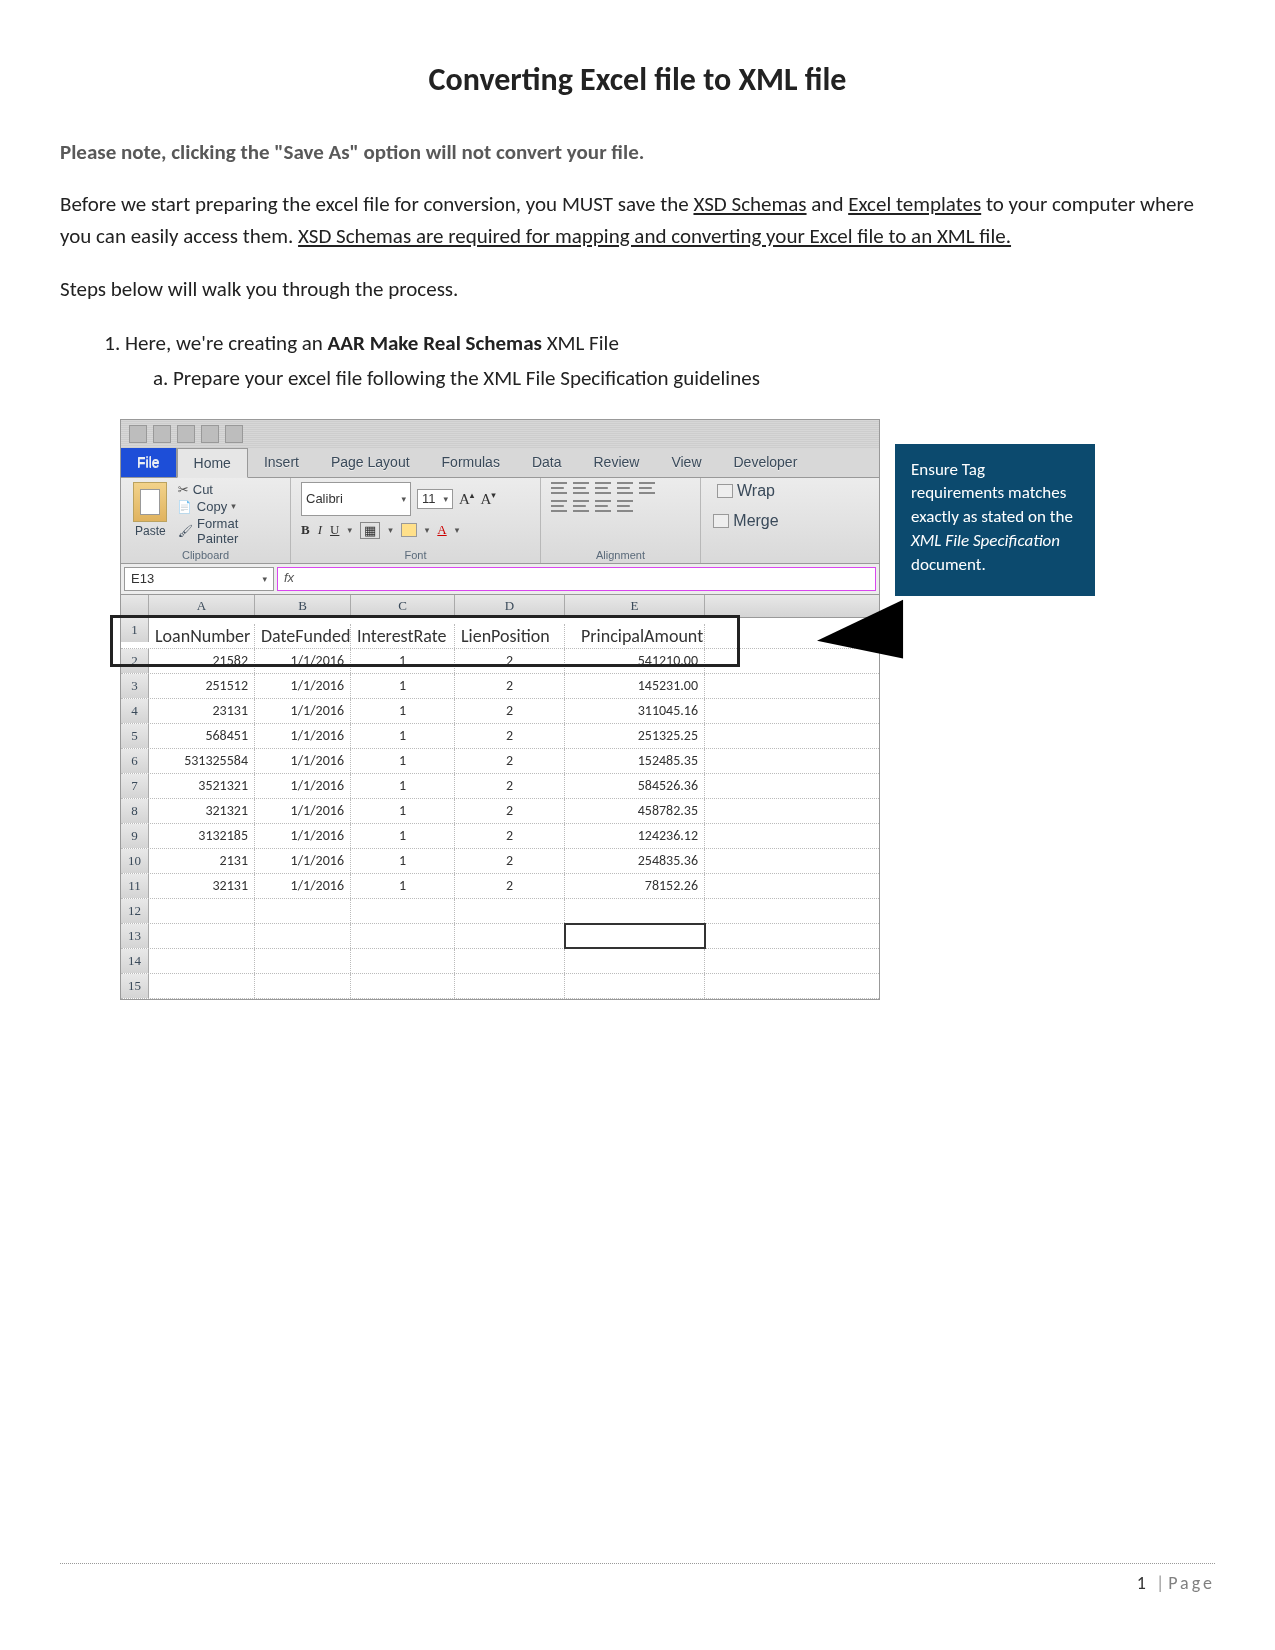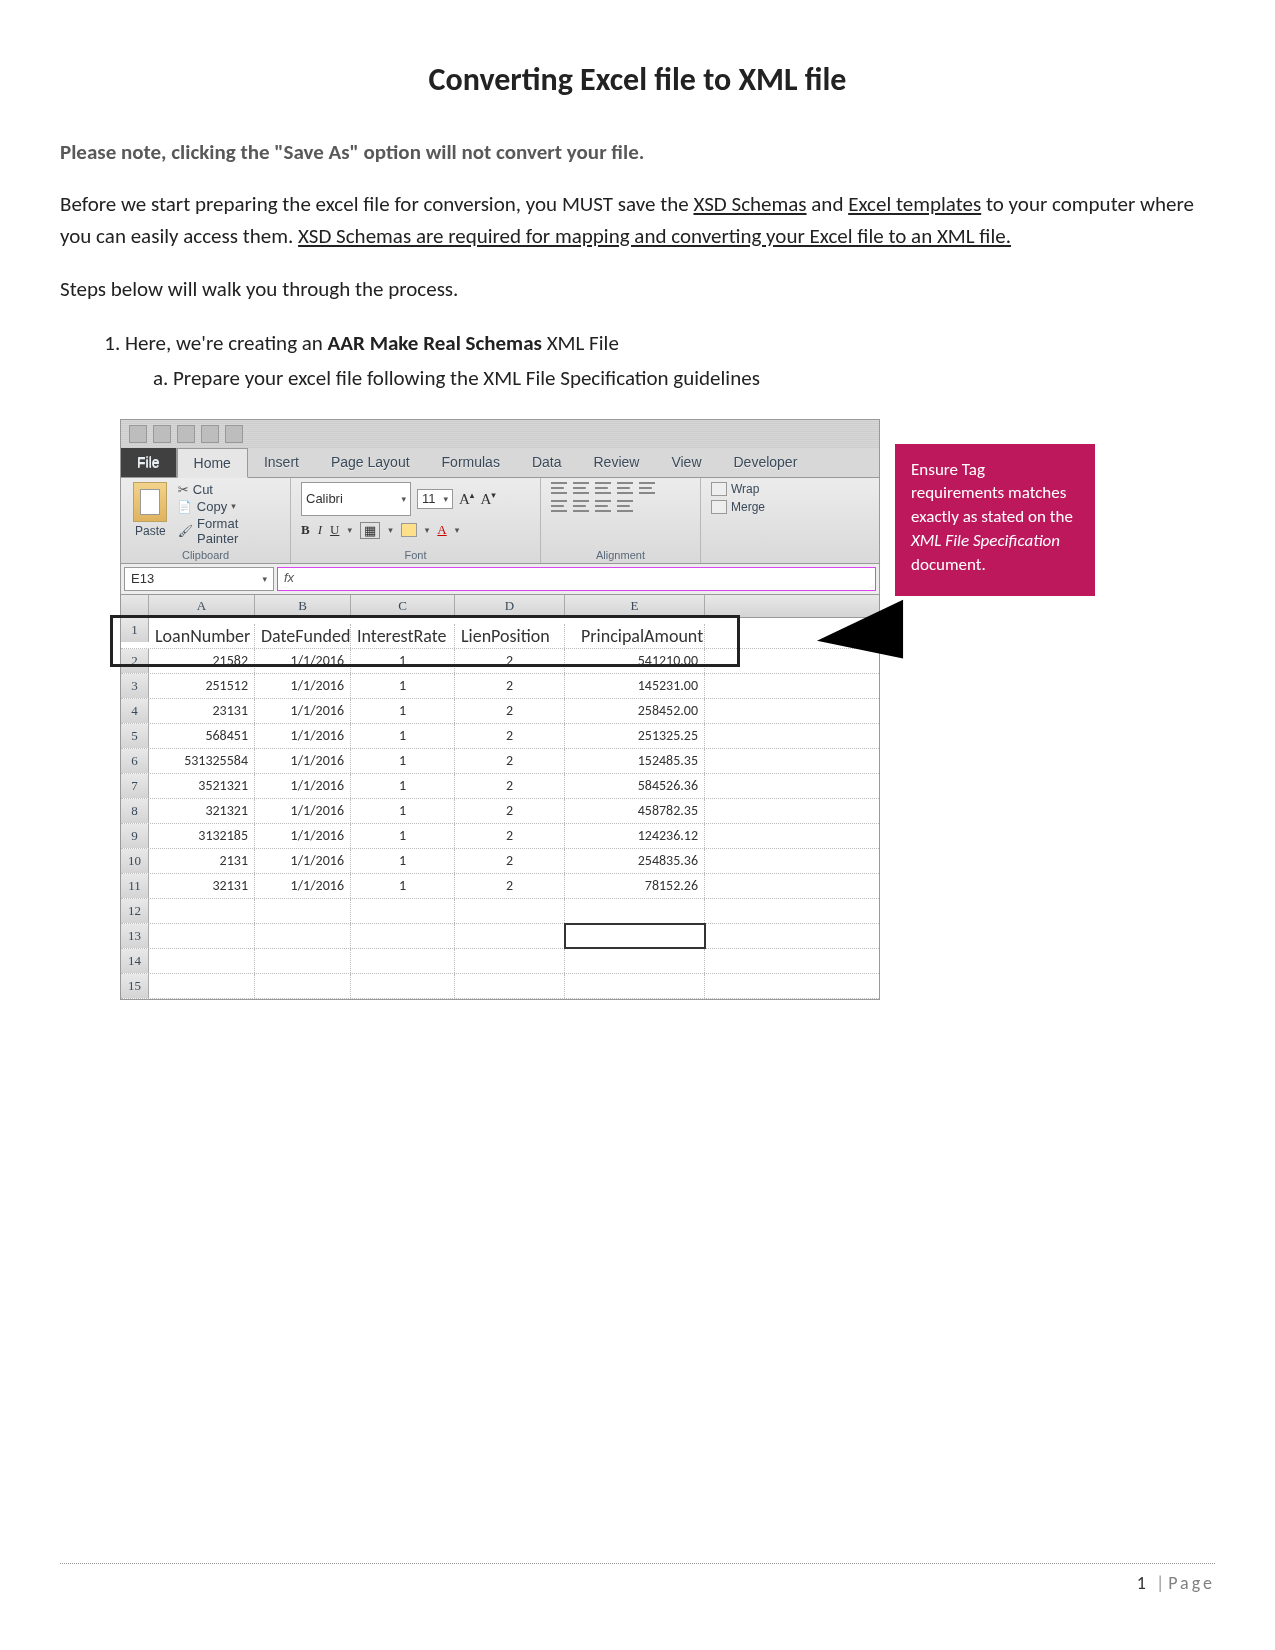--- a/index.html
+++ b/index.html
@@ -82,21 +82,21 @@
     background: #d8d8d8;
     border-bottom: 1px solid #999;
   }
   .ribbon-tab {
     padding: 6px 16px;
     font-size: 14px;
     color: #3a4a5a;
     text-shadow: 0 1px 0 #eee;
   }
   .ribbon-tab.file {
-    background: #404040;
+    background: #1d4ed8;
     color: #e8eef5;
     border-right: 1px solid #999;
   }
   .ribbon-tab.active {
     background: #e6e6e6;
     font-weight: normal;
     border: 1px solid #999;
     border-bottom: 1px solid #e6e6e6;
     margin-bottom: -1px;
   }
@@ -158,21 +158,21 @@
   .aa { font-family:"Times New Roman",serif; font-size:15px; }
   .font-bot { display:flex; gap:8px; align-items:center; padding-top:6px; }
   .btn-b { font-weight:bold; font-family:"Times New Roman",serif; }
   .btn-i { font-style:italic; font-family:"Times New Roman",serif; }
   .btn-u { text-decoration:underline; font-family:"Times New Roman",serif; }
   .swatch { width:16px; height:14px; border:1px solid #999; background:#ffe08a; }
   .align-icons { display:flex; gap:6px; flex-wrap:wrap; width:120px; }
   .aic { width:16px; height:12px; background:linear-gradient(#888,#888) 0 0/100% 2px no-repeat,
          linear-gradient(#888,#888) 0 5px/80% 2px no-repeat,
          linear-gradient(#888,#888) 0 10px/100% 2px no-repeat; }
-  .wrap-merge { display:flex; flex-direction:column; gap:4px; font-size:12px; color:#3a4a5a; }
+  .wrap-merge { display:flex; flex-direction:column; gap:12px; font-size:16px; color:#3a4a5a;align-items:center; }
   .wm-line { display:flex; align-items:center; gap:4px; }
   .wm-ic { width:16px; height:14px; border:1px solid #999; background:#eee; }
 
   .namebox-row {
     display:flex;
     border-bottom:1px solid #999;
     background:#ededed;
   }
   .name-box {
     width:150px; height:24px; background:#fff; border:1px solid #999;
@@ -218,21 +218,21 @@
     position:absolute; border:3px solid #222;
     pointer-events:none;
   }
 
   
   .callout {
     position:absolute;
     top:25px;
     right:-160px;
     width:200px;
-    background:#be185d;
+    background:#0c4a6e;
     color:#fff;
     font-size:17px;
     padding:14px 16px 20px 16px;
     line-height:1.4;
     z-index:5;
   }
   .callout .ital { font-style:italic; }
   .callout-arrow {
     position:absolute;
     left:-78px;
@@ -431,21 +431,21 @@
               <div class="cell cC">1</div>
               <div class="cell cD">2</div>
               <div class="cell cE">145231.00</div>
             </div>
             <div class="row">
               <div class="rh">4</div>
               <div class="cell cA">23131</div>
               <div class="cell cB">1/1/2016</div>
               <div class="cell cC">1</div>
               <div class="cell cD">2</div>
-              <div class="cell cE">258452.00</div>
+              <div class="cell cE">311045.16</div>
             </div>
             <div class="row">
               <div class="rh">5</div>
               <div class="cell cA">568451</div>
               <div class="cell cB">1/1/2016</div>
               <div class="cell cC">1</div>
               <div class="cell cD">2</div>
               <div class="cell cE">251325.25</div>
             </div>
             <div class="row">

